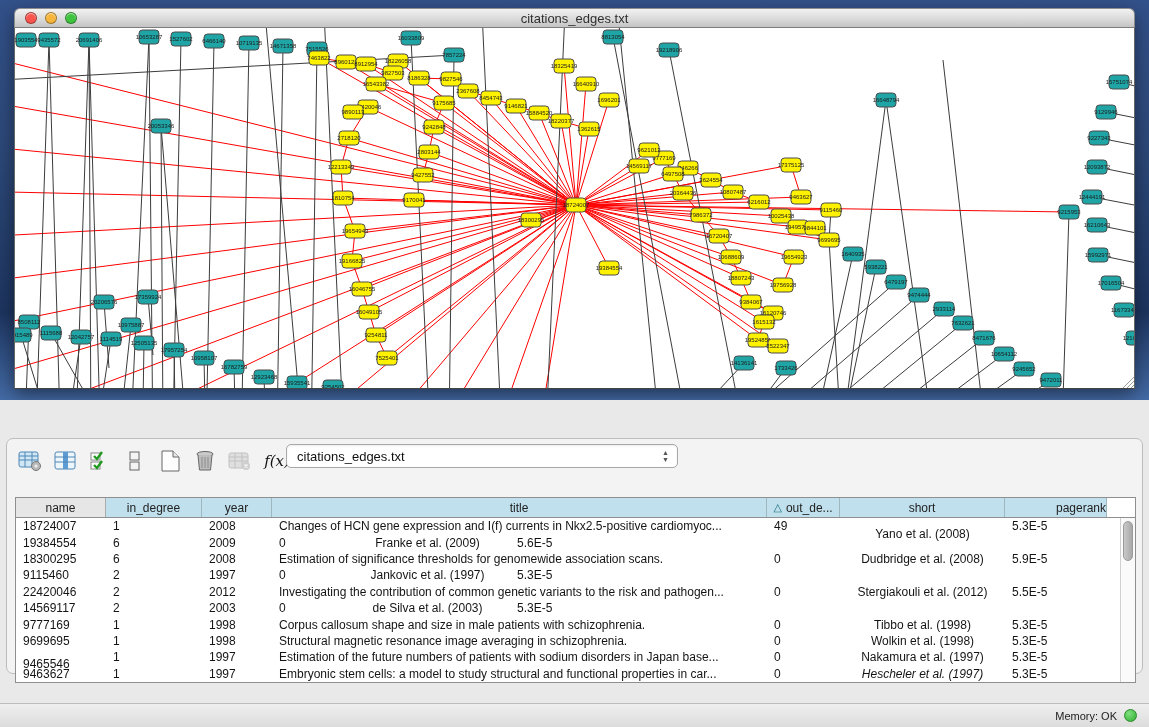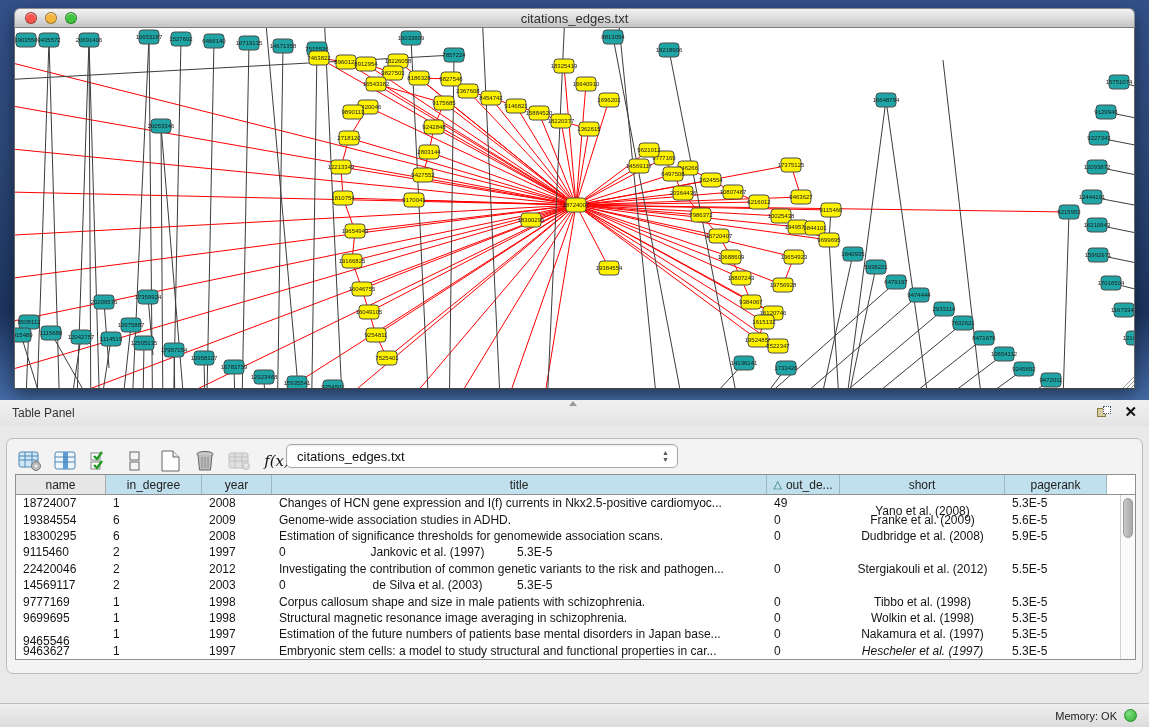--- a/index.html
+++ b/index.html
@@ -39,21 +39,21 @@
           background:#f3f3f3; border:1px solid #bdbdbd; border-radius:7px; }
   .toolbar { position:absolute; left:10px; top:6px; height:32px; display:flex; align-items:center; gap:9px; }
   .tb-icon { width:26px; height:26px; display:flex; align-items:center; justify-content:center; }
   .fx { font-size:15px; font-style:italic; font-family:"DejaVu Serif", serif; color:#111; margin-left:4px; }
   .combo { position:absolute; left:279px; top:5px; width:392px; height:24px; background:#fff;
            border:1px solid #a8a8a8; border-radius:5px; font-size:13px; color:#111;
            display:flex; align-items:center; padding-left:10px; box-shadow:inset 0 1px 2px rgba(0,0,0,.08); }
   .combo-arrows { position:absolute; right:8px; top:4px; font-size:7px; color:#555; line-height:7px; text-align:center; }
 
   
-  .grid { position:absolute; left:8px; top:35px; width:1121px; height:186px; background:#fff;
+  .grid { position:absolute; left:8px; top:58px; width:1121px; height:186px; background:#fff;
           border:1px solid #8f8f8f; display:flex; flex-direction:column; }
   .grid-head { display:flex; height:20px; border-bottom:1px solid #8f8f8f; }
   .hcell { font-size:12px; color:#222; display:flex; align-items:center; justify-content:center;
            border-right:1px solid #9fb7bf; background:#bfe0ec; height:100%; }
   .hcell.gray { background:#e6e6e6; border-right:1px solid #ababab; }
   .sort-glyph { color:#1b6b7a; margin-right:4px; font-size:11px; }
   .grid-body { position:relative; flex:1; overflow:hidden; }
   .grow { display:flex; height:16.4px; align-items:center; background:#fff; }
   .gcell { font-size:12px; color:#141414; padding-left:7px; white-space:nowrap; overflow:hidden; }
   .vscroll { position:absolute; right:0; top:0; bottom:0; width:15px; background:#fafafa; border-left:1px solid #d0d0d0; }
@@ -756,29 +756,20 @@
           <line x1="1122" y1="388" x2="1133" y2="377"></line>
           <line x1="1126" y1="388" x2="1133" y2="381"></line>
           <line x1="1130" y1="388" x2="1133" y2="385"></line>
         </g>
       </svg>
     </div>
   </div>
 </div>
 
 <div class="table-panel">
-  <div class="panel-header">
-    <div class="divider-handle"></div>
-    <div class="panel-title">Table Panel</div>
-    <div class="float-icon">
-        <div class="sq1"></div>
-        <div class="sq2"></div>
-      </div>
-    <div class="close-x">✕</div>
-  </div>
 
   <div class="card">
     <div class="toolbar" id="toolbar">
         <div class="tb-icon">
           <svg width="24" height="22">
             <rect x="1" y="2" width="19" height="15" rx="2" fill="#cfe6f5" stroke="#4f87b5"></rect>
             <path d="M1 6h19M1 10h19M7 2v15M14 2v15" stroke="#4f87b5" stroke-width="1"></path>
             <circle cx="18" cy="16" r="4.5" fill="#b9b9b9" stroke="#777"></circle>
             <circle cx="18" cy="16" r="1.6" fill="#eee"></circle>
           </svg>
@@ -848,40 +839,39 @@
           <div class="hcell" style="width: 495px;">
             <span>title</span>
           </div>
           <div class="hcell" style="width: 73px;">
             <span class="sort-glyph">△</span>
             <span>out_de...</span>
           </div>
           <div class="hcell" style="width: 165px;">
             <span>short</span>
           </div>
-          <div class="hcell" style="width: 102px;">
+          <div class="hcell" style="width: 102px; justify-content: flex-end;">
             <span>pagerank</span>
           </div>
         </div>
       <div class="grid-body" id="grid-body">
 
       <div class="grow">
             <div class="gcell" style="width: 90px;">18724007</div>
             <div class="gcell" style="width: 96px;">1</div>
             <div class="gcell" style="width: 70px;">2008</div>
             <div class="gcell" style="width: 495px;">Changes of HCN gene expression and I(f) currents in Nkx2.5-positive cardiomyoc...</div>
             <div class="gcell" style="width: 73px;">49</div>
             <div class="gcell" style="width: 165px; text-align: center; padding-left: 0px; margin-top: 15px;">Yano et al. (2008)</div>
             <div class="gcell" style="width: 102px;">5.3E-5</div>
           </div>
           <div class="grow">
             <div class="gcell" style="width: 90px;">19384554</div>
             <div class="gcell" style="width: 96px;">6</div>
             <div class="gcell" style="width: 70px;">2009</div>
-            <div class="gcell" style="width: 495px;">Genome-wide association studies in ADHD.</div>
             <div class="gcell" style="width: 73px;">0</div>
             <div class="gcell" style="width: 165px; text-align: center; padding-left: 0px;">Franke et al. (2009)</div>
             <div class="gcell" style="width: 102px;">5.6E-5</div>
           </div>
           <div class="grow">
             <div class="gcell" style="width: 90px;">18300295</div>
             <div class="gcell" style="width: 96px;">6</div>
             <div class="gcell" style="width: 70px;">2008</div>
             <div class="gcell" style="width: 495px;">Estimation of significance thresholds for genomewide association scans.</div>
             <div class="gcell" style="width: 73px;">0</div>
@@ -928,21 +918,21 @@
             <div class="gcell" style="width: 70px;">1998</div>
             <div class="gcell" style="width: 495px;">Structural magnetic resonance image averaging in schizophrenia.</div>
             <div class="gcell" style="width: 73px;">0</div>
             <div class="gcell" style="width: 165px; text-align: center; padding-left: 0px;">Wolkin et al. (1998)</div>
             <div class="gcell" style="width: 102px;">5.3E-5</div>
           </div>
           <div class="grow">
             <div class="gcell" style="width: 90px; margin-top: 14px;">9465546</div>
             <div class="gcell" style="width: 96px;">1</div>
             <div class="gcell" style="width: 70px;">1997</div>
-            <div class="gcell" style="width: 495px;">Estimation of the future numbers of patients base mental disorders in Japan base...</div>
+            <div class="gcell" style="width: 495px;">Estimation of the future numbers of patients with sodium disorders in Japan base...</div>
             <div class="gcell" style="width: 73px;">0</div>
             <div class="gcell" style="width: 165px; text-align: center; padding-left: 0px;">Nakamura et al. (1997)</div>
             <div class="gcell" style="width: 102px;">5.3E-5</div>
           </div>
           <div class="grow">
             <div class="gcell" style="width: 90px;">9463627</div>
             <div class="gcell" style="width: 96px;">1</div>
             <div class="gcell" style="width: 70px;">1997</div>
             <div class="gcell" style="width: 495px;">Embryonic stem cells: a model to study structural and functional properties in car...</div>
             <div class="gcell" style="width: 73px;">0</div>

